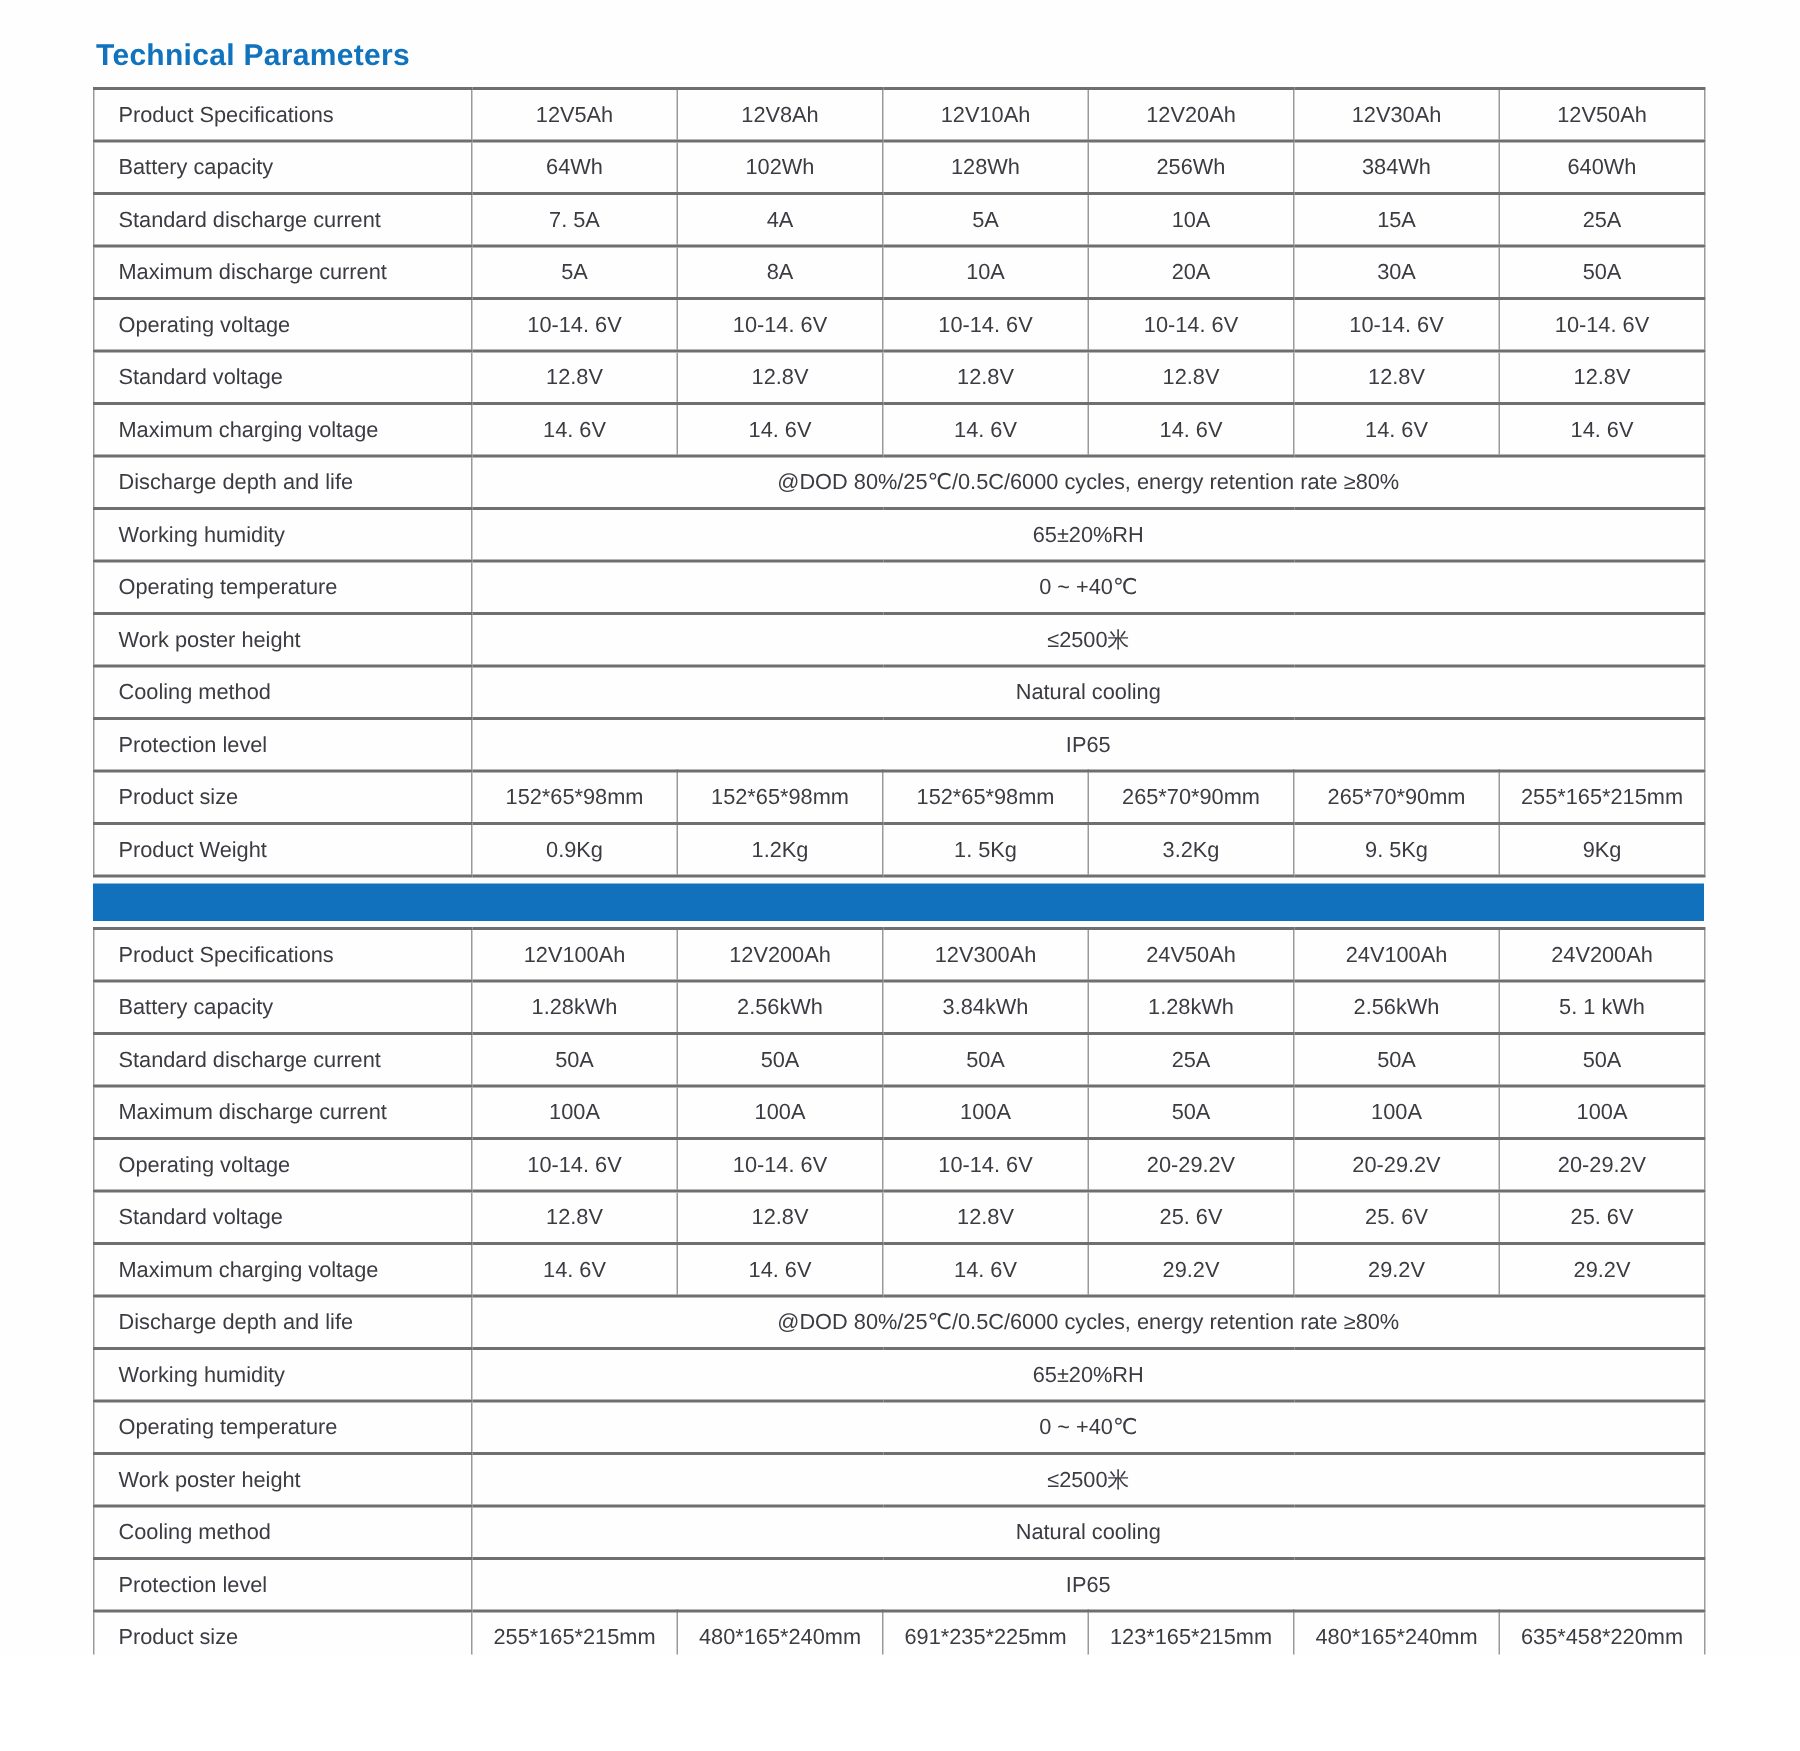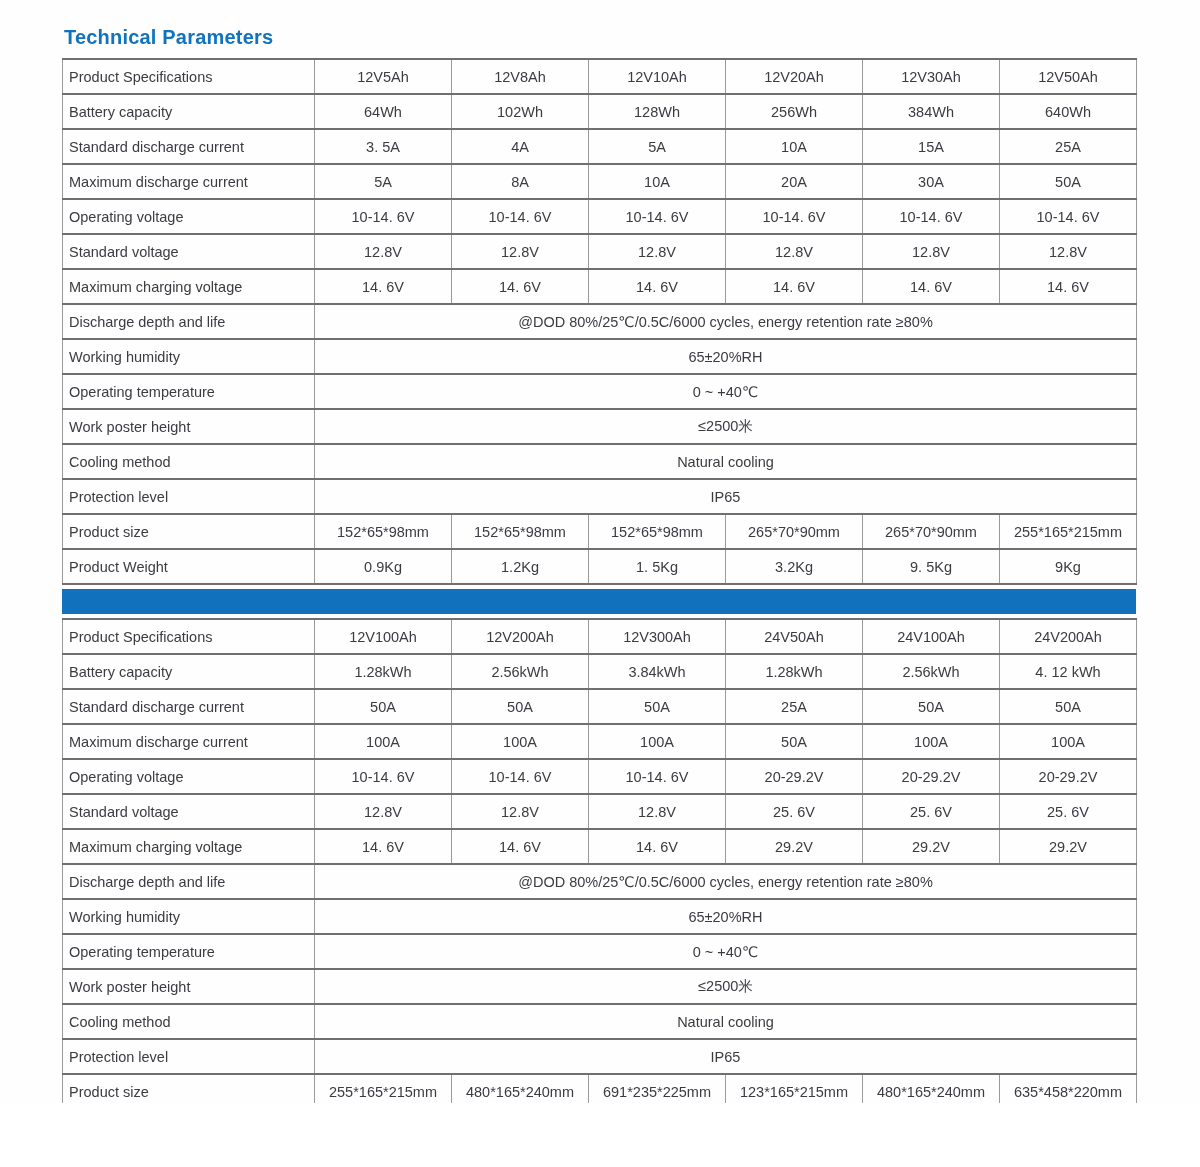--- a/index.html
+++ b/index.html
@@ -35,21 +35,21 @@
   .spec-table td {
     height: 35px;
     padding: 0 6px;
     border-left: 1px solid #9a9a9a;
     border-right: 1px solid #9a9a9a;
     border-top: 2px solid #6f6f6f;
     border-bottom: 2px solid #6f6f6f;
     white-space: nowrap;
     overflow: hidden;
   }
-  .spec-table td.label-cell { text-align: left; padding-left: 6px; }
+  .spec-table td.label-cell { text-align: left; padding-left: 16px; }
   .spec-table td.value-cell { text-align: center; }
 
   .section-divider {
     position: absolute; left: 62px; top: 589px;
     width: 1074px; height: 25px;
     background: #1271bd;
   }
 
   .mouse-cursor {
     position: absolute; left: 1069px; top: 1117px;
@@ -88,21 +88,21 @@
           <td class="label-cell">Battery capacity</td>
           <td class="value-cell">64Wh</td>
           <td class="value-cell">102Wh</td>
           <td class="value-cell">128Wh</td>
           <td class="value-cell">256Wh</td>
           <td class="value-cell">384Wh</td>
           <td class="value-cell">640Wh</td>
         </tr>
         <tr>
           <td class="label-cell">Standard discharge current</td>
-          <td class="value-cell">3. 5A</td>
+          <td class="value-cell">7. 5A</td>
           <td class="value-cell">4A</td>
           <td class="value-cell">5A</td>
           <td class="value-cell">10A</td>
           <td class="value-cell">15A</td>
           <td class="value-cell">25A</td>
         </tr>
         <tr>
           <td class="label-cell">Maximum discharge current</td>
           <td class="value-cell">5A</td>
           <td class="value-cell">8A</td>
@@ -205,21 +205,21 @@
           <td class="value-cell">24V100Ah</td>
           <td class="value-cell">24V200Ah</td>
         </tr>
         <tr>
           <td class="label-cell">Battery capacity</td>
           <td class="value-cell">1.28kWh</td>
           <td class="value-cell">2.56kWh</td>
           <td class="value-cell">3.84kWh</td>
           <td class="value-cell">1.28kWh</td>
           <td class="value-cell">2.56kWh</td>
-          <td class="value-cell">4. 12 kWh</td>
+          <td class="value-cell">5. 1 kWh</td>
         </tr>
         <tr>
           <td class="label-cell">Standard discharge current</td>
           <td class="value-cell">50A</td>
           <td class="value-cell">50A</td>
           <td class="value-cell">50A</td>
           <td class="value-cell">25A</td>
           <td class="value-cell">50A</td>
           <td class="value-cell">50A</td>
         </tr>

